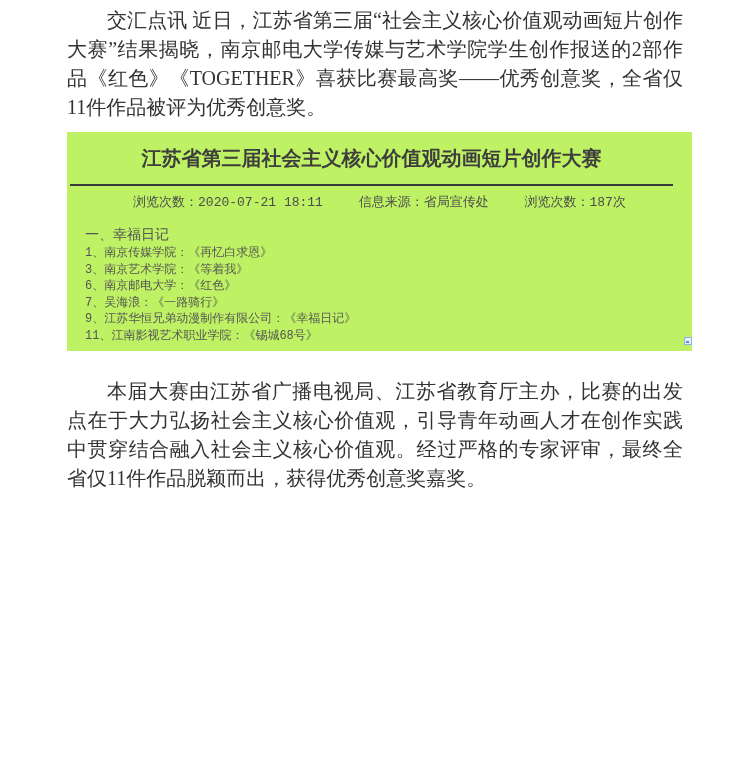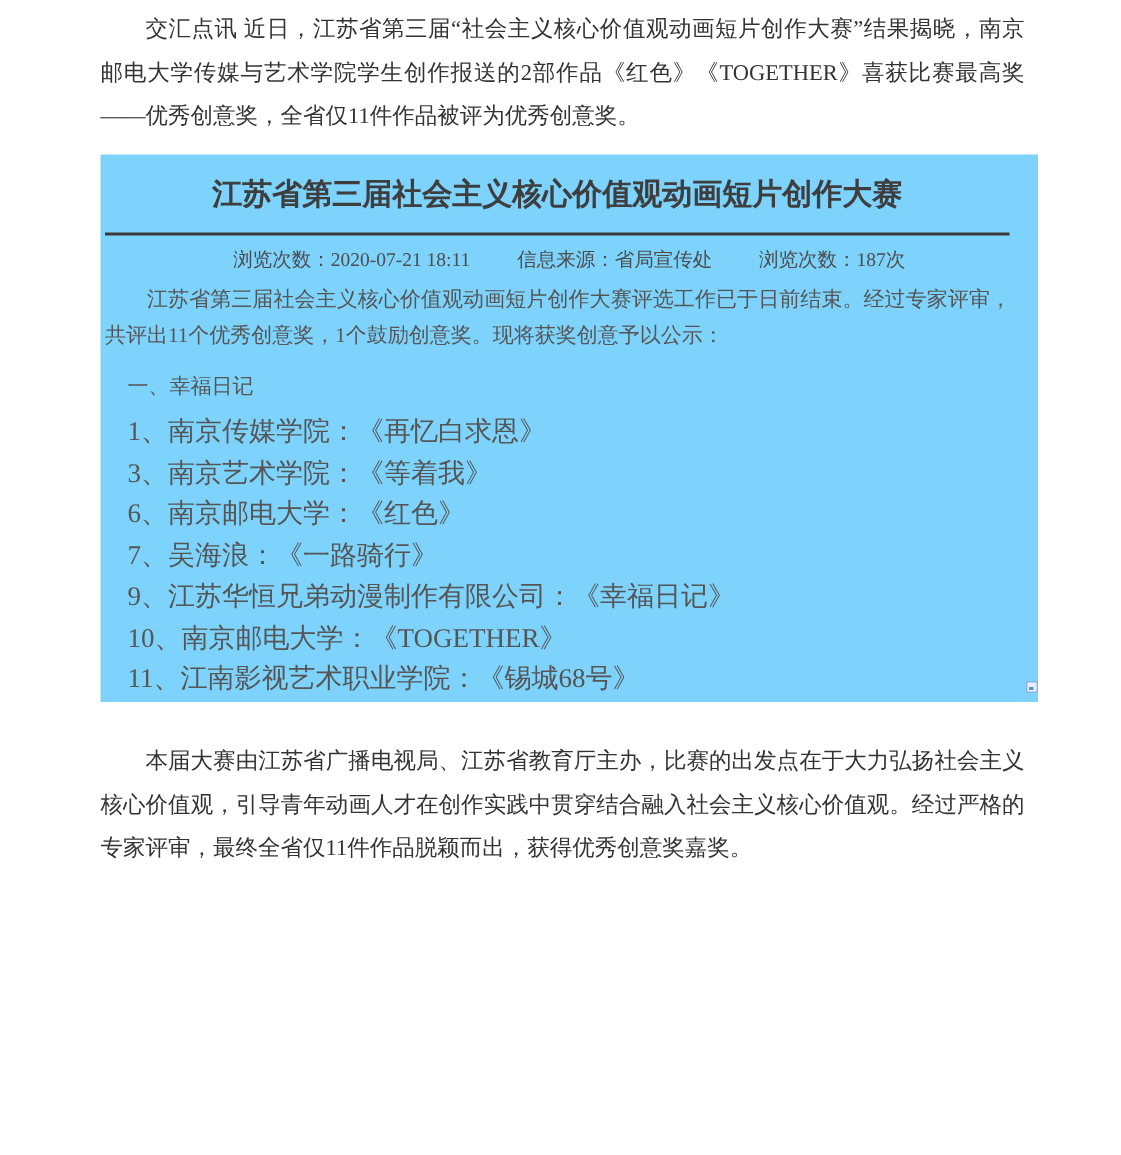--- a/index.html
+++ b/index.html
@@ -7,36 +7,36 @@
     width: 747px;
     height: 770px;
     background: #ffffff;
     overflow: hidden;
     font-family: "Liberation Serif", "DejaVu Serif", serif;
   }
 
   
   .article-par {
     margin: 0 64px 0 67px;
-    font-size: 15px;
+    font-size: 20px;
     line-height: 29px;
     color: #333333;
     text-align: justify;
     text-indent: 2em;
   }
   .article-par.intro { padding-top: 6px; }
   .article-par.closing { margin-top: 26px; line-height: 29px; }
 
   
   .notice {
     position: relative;
     margin: 10px 55px 0 67px;      
-    background: #7dd3fc;
+    background: #bef264;
     padding: 13px 0 8px;
-    font-family: Liberation Serif, serif;
+    font-family: Liberation Mono, monospace;
   }
   .notice-title {
     margin: 0 19px 0 3px;
     text-align: center;
     font-size: 20px;
     font-weight: bold;
     line-height: 29px;
     color: #3e3e3e;
   }
   .notice-rule {
@@ -66,22 +66,22 @@
     font-size: 14px;
     line-height: 17px;
     color: #555555;
   }
   ul.winner-list {
     list-style: none;
     margin: 0;
     padding: 0 0 0 18px;
   }
   ul.winner-list li {
-    margin-top: 13px;
-    font-size: 18px;
+    margin-top: 2px;
+    font-size: 12px;
     line-height: 14.5px;
     color: #555555;
   }
   
   .broken-image {
     position: absolute;
     right: 0px;
     bottom: 6px;
     width: 6px;
     height: 6px;
@@ -114,31 +114,29 @@
       <span class="meta-label">浏览次数：</span><span>2020-07-21 18:11</span>
     </span>
     <span class="meta-seg">
       <span class="meta-label">信息来源：</span><span>省局宣传处</span>
     </span>
     <span class="meta-seg">
       <span class="meta-label">浏览次数：</span><span>187次</span>
     </span>
   </div>
 
-  <p class="notice-body">江苏省第三届社会主义核心价值观动画短片创作大赛评选工作已于日前结束。经过专家评审，共评出11个优秀创意奖，1个鼓励创意奖。现将获奖创意予以公示：</p>
 
   <div class="section-heading">一、幸福日记</div>
 
   <ul class="winner-list">
 
   <li>1、南京传媒学院：《再忆白求恩》</li>
       <li>3、南京艺术学院：《等着我》</li>
       <li>6、南京邮电大学：《红色》</li>
       <li>7、吴海浪：《一路骑行》</li>
       <li>9、江苏华恒兄弟动漫制作有限公司：《幸福日记》</li>
-      <li>10、南京邮电大学：《TOGETHER》</li>
       <li>11、江南影视艺术职业学院：《锡城68号》</li>
     </ul>
 
   <span class="broken-image"></span>
 </div>
 
 <p class="article-par closing">本届大赛由江苏省广播电视局、江苏省教育厅主办，比赛的出发点在于大力弘扬社会主义核心价值观，引导青年动画人才在创作实践中贯穿结合融入社会主义核心价值观。经过严格的专家评审，最终全省仅11件作品脱颖而出，获得优秀创意奖嘉奖。</p>
 
 </body></html>

